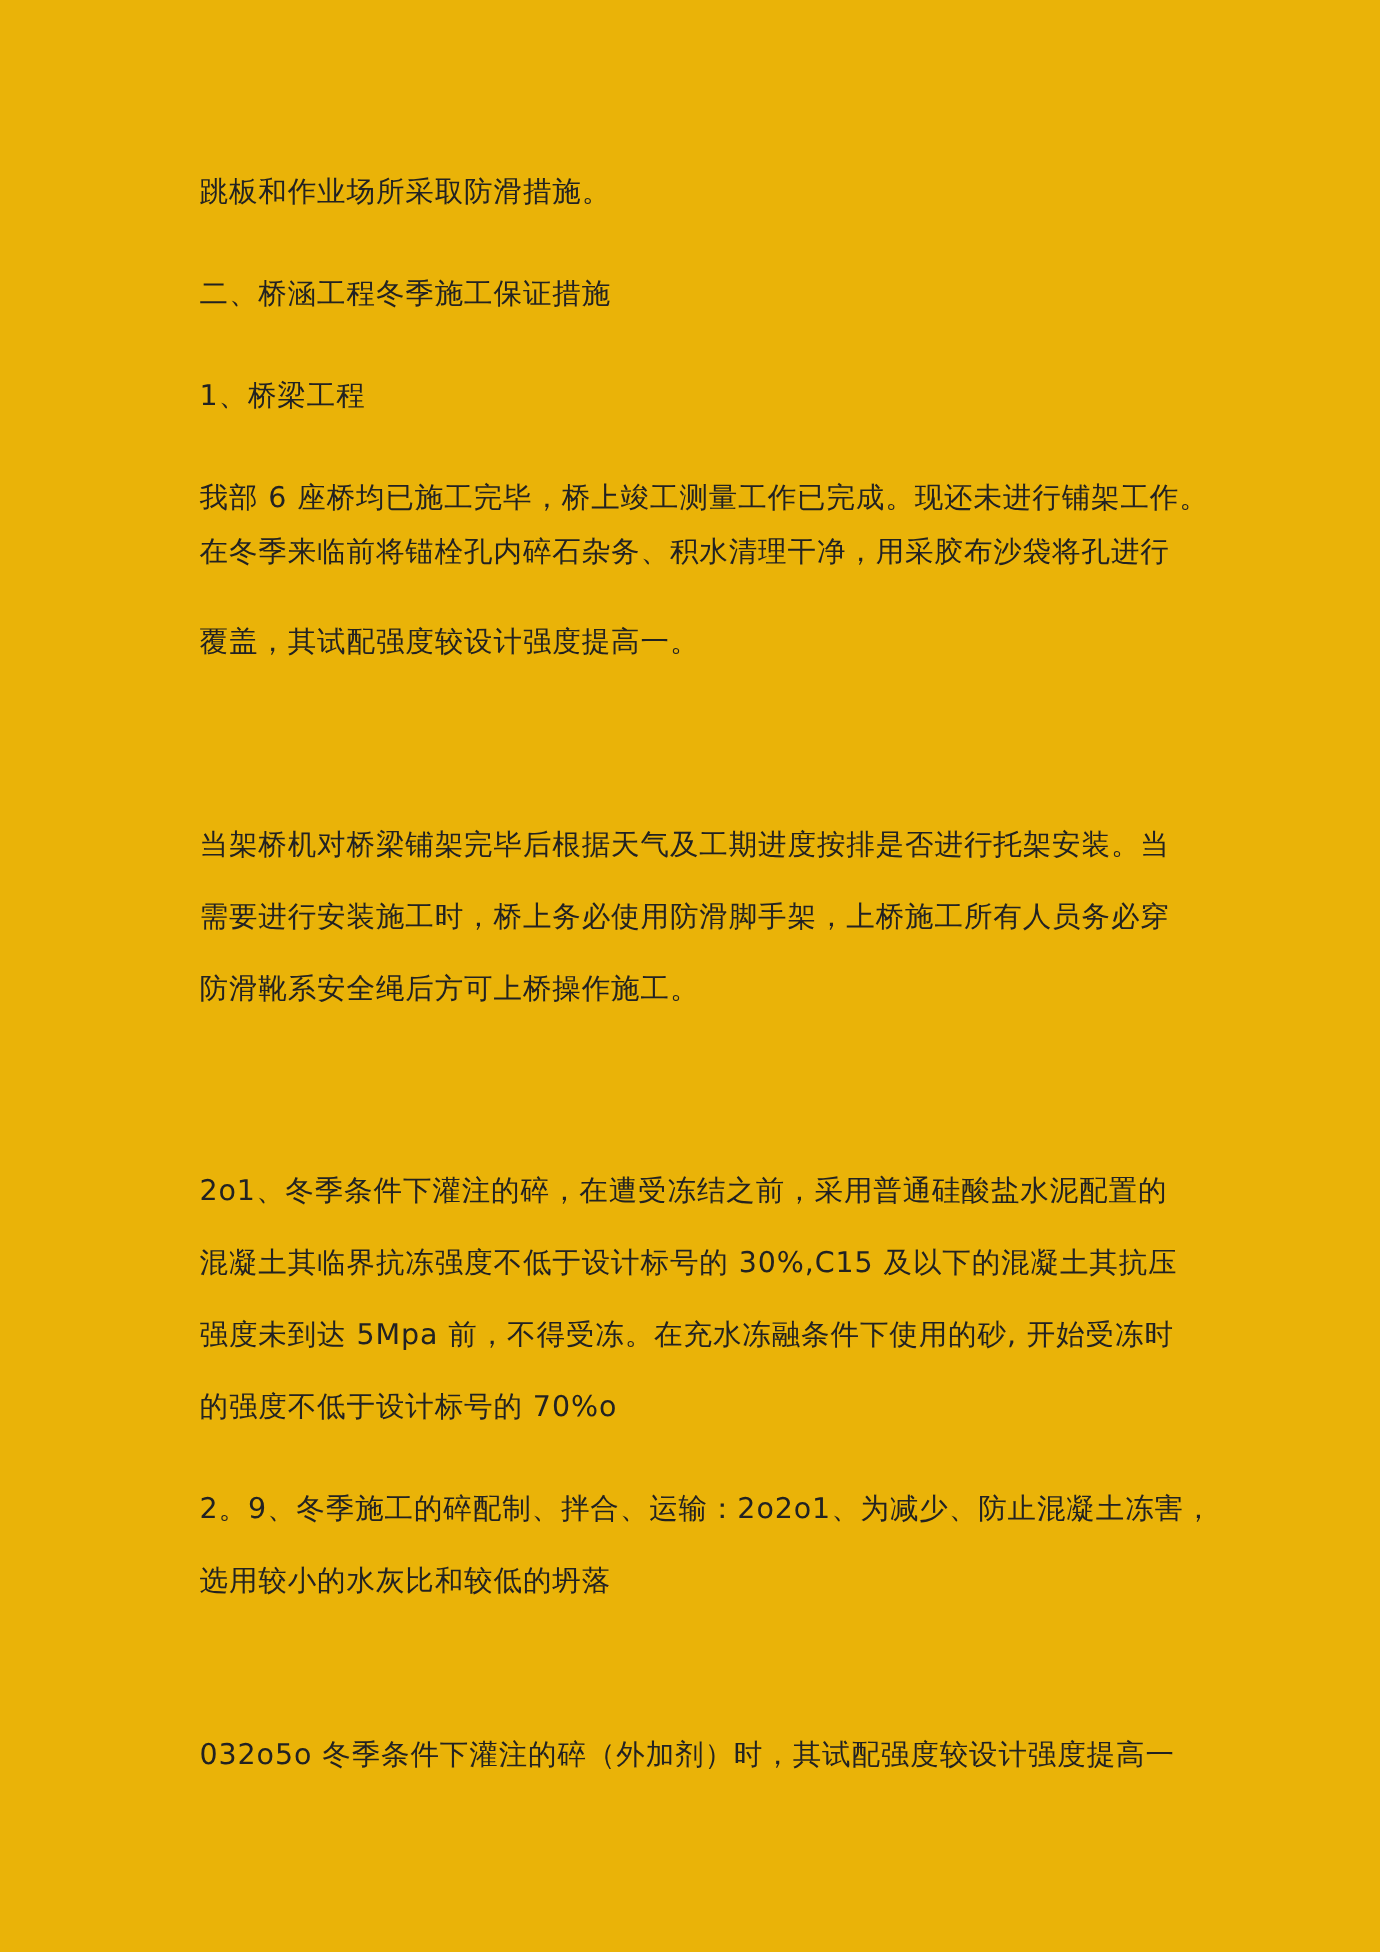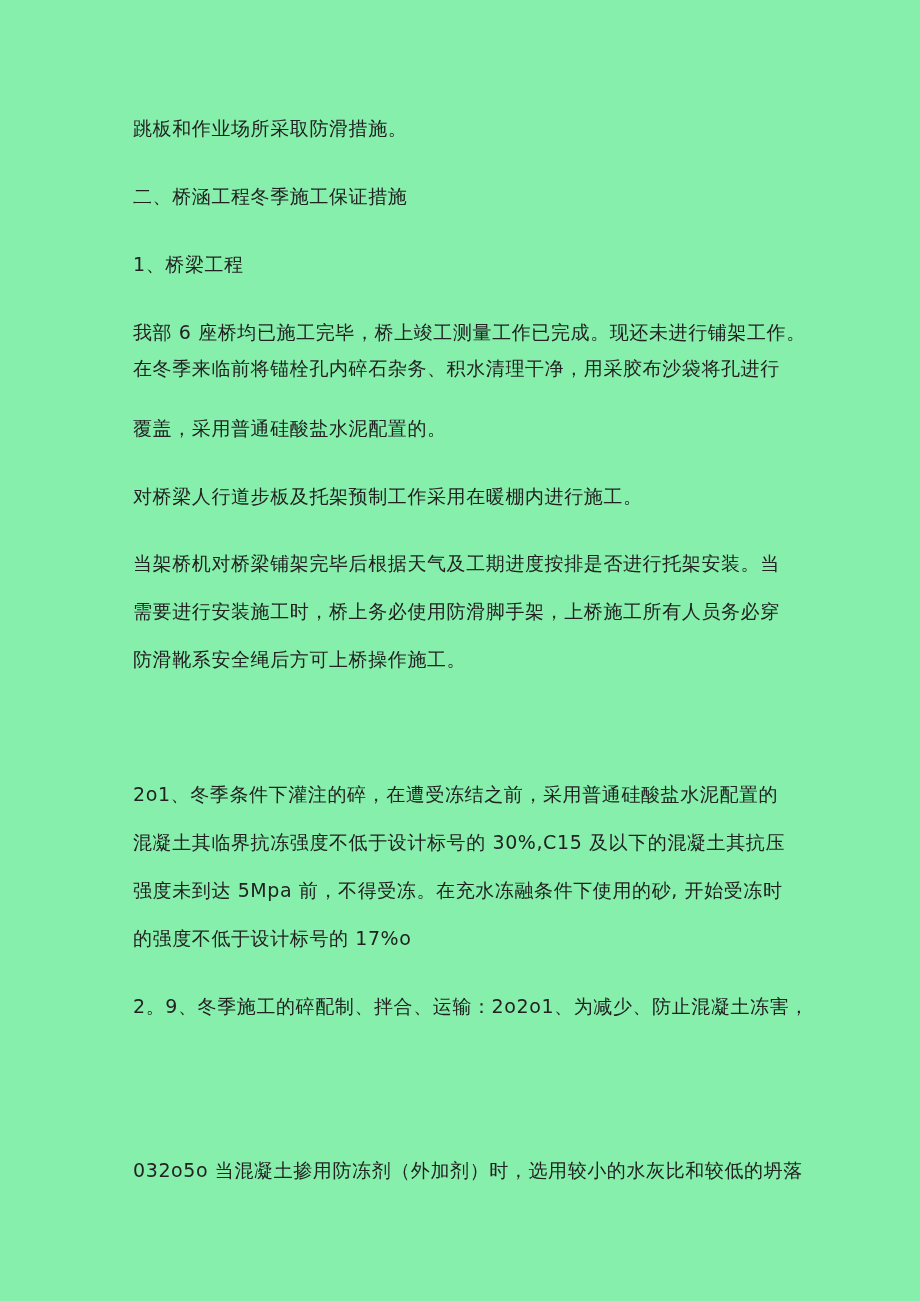--- a/index.html
+++ b/index.html
@@ -14,45 +14,45 @@
       overflow: hidden;
       font-family: "DejaVu Sans", "Liberation Sans", sans-serif;
       color: #1a1a1a;
     }
     .page {
       position: absolute;
       left: 0;
       top: 0;
       width: 920px;
       height: 1301px;
-      background: #86efac;
+      background: #eab308;
     }
     .line {
       position: absolute;
       left: 133px;
       font-size: 19px;
       line-height: 24px;
       white-space: nowrap;
       letter-spacing: 0.6px;
       color: #222222;
     }
   </style>
 </head>
 <body>
 
 <div class="page">
   <div class="line" style="top:116px">跳板和作业场所采取防滑措施。</div>
   <div class="line" style="top:184px">二、桥涵工程冬季施工保证措施</div>
   <div class="line" style="top:252px">1、桥梁工程</div>
   <div class="line" style="top:320px">我部 6 座桥均已施工完毕，桥上竣工测量工作已完成。现还未进行铺架工作。</div>
   <div class="line" style="top:356px">在冬季来临前将锚栓孔内碎石杂务、积水清理干净，用采胶布沙袋将孔进行</div>
-  <div class="line" style="top:416px">覆盖，采用普通硅酸盐水泥配置的。</div>
-  <div class="line" style="top:484px">对桥梁人行道步板及托架预制工作采用在暖棚内进行施工。</div>
+  <div class="line" style="top:416px">覆盖，其试配强度较设计强度提高一。</div>
   <div class="line" style="top:599px">需要进行安装施工时，桥上务必使用防滑脚手架，上桥施工所有人员务必穿</div>
   <div class="line" style="top:551px">当架桥机对桥梁铺架完毕后根据天气及工期进度按排是否进行托架安装。当</div>
   <div class="line" style="top:647px">防滑靴系安全绳后方可上桥操作施工。</div>
   <div class="line" style="top:782px">2o1、冬季条件下灌注的碎，在遭受冻结之前，采用普通硅酸盐水泥配置的</div>
   <div class="line" style="top:830px">混凝土其临界抗冻强度不低于设计标号的 30%,C15 及以下的混凝土其抗压</div>
   <div class="line" style="top:878px">强度未到达 5Mpa 前，不得受冻。在充水冻融条件下使用的砂, 开始受冻时</div>
-  <div class="line" style="top:926px">的强度不低于设计标号的 17%o</div>
+  <div class="line" style="top:926px">的强度不低于设计标号的 70%o</div>
   <div class="line" style="top:994px">2。9、冬季施工的碎配制、拌合、运输：2o2o1、为减少、防止混凝土冻害，</div>
-  <div class="line" style="top:1158px">032o5o 当混凝土掺用防冻剂（外加剂）时，选用较小的水灰比和较低的坍落</div>
+  <div class="line" style="top:1042px">选用较小的水灰比和较低的坍落</div>
+  <div class="line" style="top:1158px">032o5o 冬季条件下灌注的碎（外加剂）时，其试配强度较设计强度提高一</div>
 </div>
 
 </body></html>

